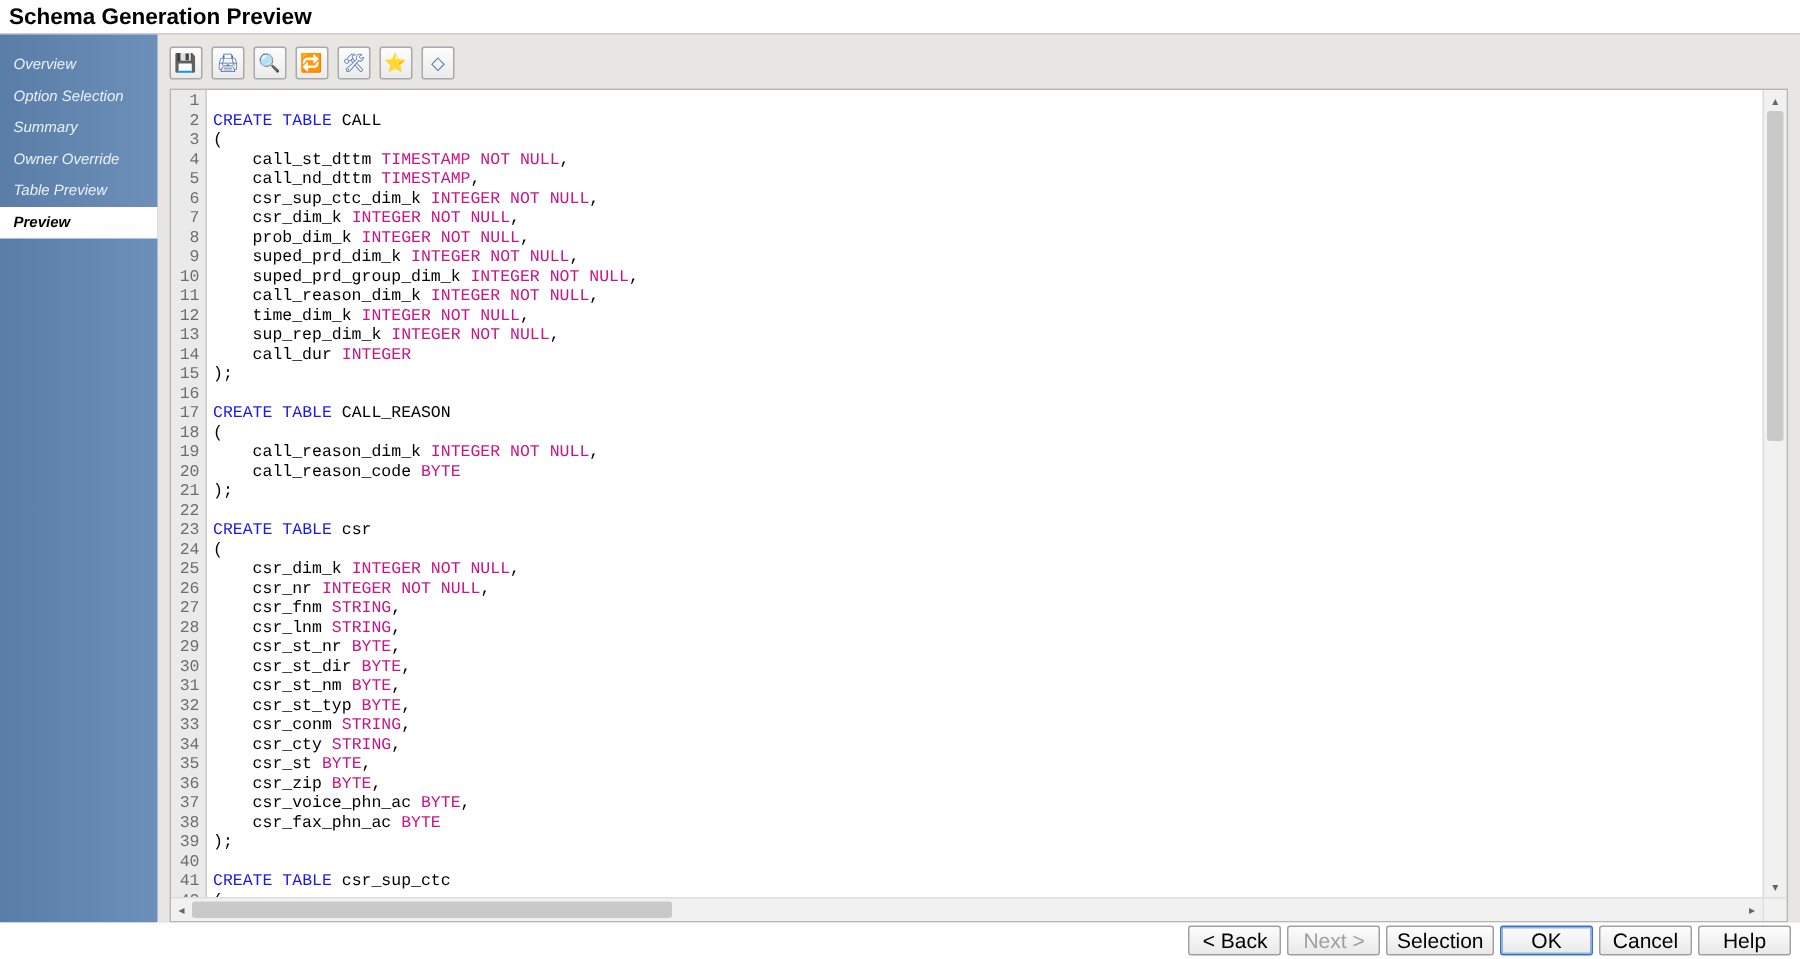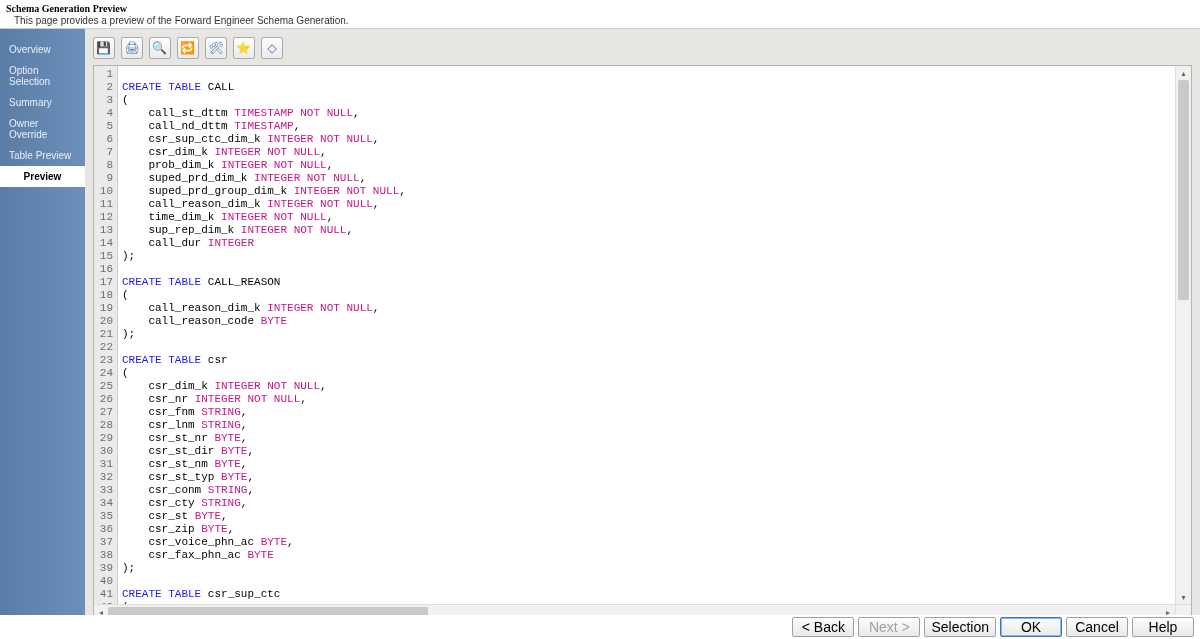--- a/index.html
+++ b/index.html
@@ -10,56 +10,55 @@
     width: 1200px;
     height: 639px;
     overflow: hidden;
     position: relative;
   }
   .header {
     padding: 3px 6px 2px;
   }
   .header .title {
     font-weight: bold;
-    font-size: 10px;
+    font-size: 15px;
     color: #000;
-    font-family: Liberation Serif, serif;
   }
   .header .subtitle {
     font-size: 10px;
     color: #333;
     padding-left: 8px;
     padding-top: 1px;
   }
   .main-area {
     display: flex;
     height: 594px;
     background: #e8e6e2;
     border: 1px solid #ccc;
     border-left: none;
     border-right: none;
   }
   .sidebar {
-    width: 85px;
+    width: 105px;
     background: linear-gradient(to right, #5a7da8, #6d90ba);
     display: flex;
     flex-direction: column;
     padding-top: 10px;
+    font-style: italic;
   }
   .sidebar-item {
     padding: 5px 9px;
     font-size: 10px;
     color: #eaf0f8;
     cursor: pointer;
   }
   .sidebar-item.active {
     background: #fff;
     color: #000;
     font-weight: bold;
-    text-align: center;
   }
   .content {
     flex: 1;
     display: flex;
     flex-direction: column;
     padding: 8px 8px 0 8px;
   }
   .toolbar {
     display: flex;
     gap: 6px;
@@ -203,21 +202,20 @@
     color: #a0a0a0;
     cursor: default;
   }
   .spacer { flex:1; }
 </style>
 </head>
 <body>
 
 <div class="header">
   <div class="title">Schema Generation Preview</div>
-  <div class="subtitle">This page provides a preview of the Forward Engineer Schema Generation.</div>
 </div>
 
 <div class="main-area">
   <div class="sidebar" id="sidebar">
       <div class="sidebar-item">Overview</div>
       <div class="sidebar-item">Option Selection</div>
       <div class="sidebar-item">Summary</div>
       <div class="sidebar-item">Owner Override</div>
       <div class="sidebar-item">Table Preview</div>
       <div class="sidebar-item active">Preview</div>

